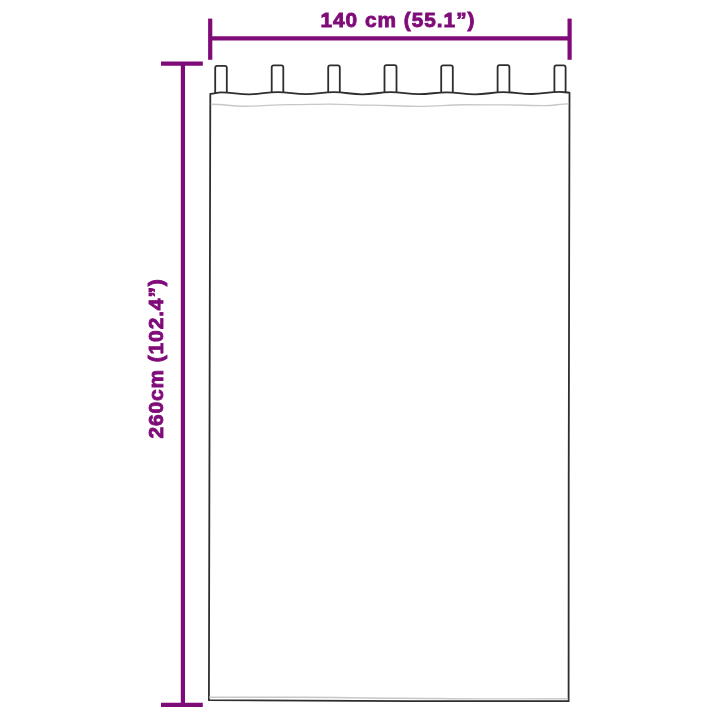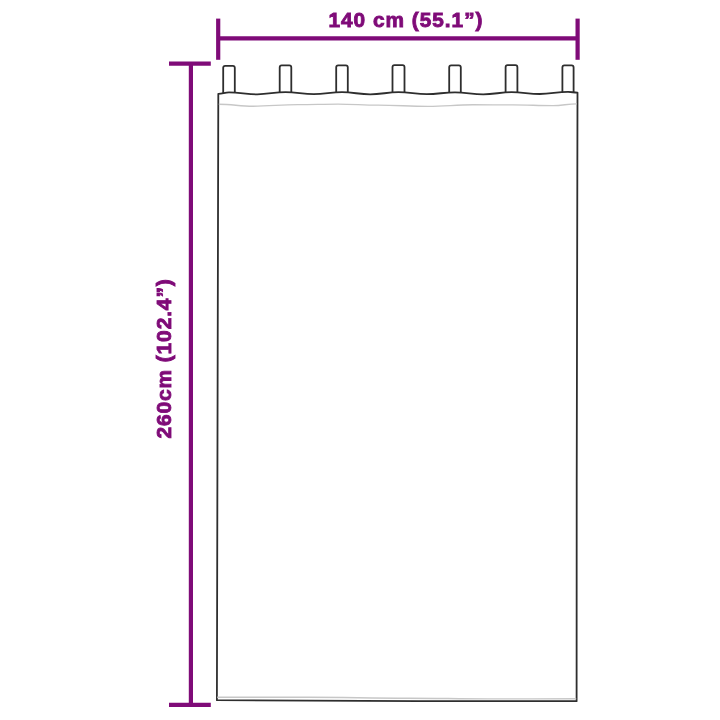--- a/index.html
+++ b/index.html
@@ -1,16 +1,16 @@
 <!DOCTYPE html>
 <html><head>
 <meta charset="utf-8">
 <style>
   html,body{margin:0;padding:0;background:#ffffff;}
-  #stage{position:relative;width:595px;height:720px;background:#ffffff;overflow:hidden;font-family:"Liberation Sans",sans-serif;padding-left:8px;}
+  #stage{position:relative;width:595px;height:720px;background:#ffffff;overflow:hidden;font-family:"Liberation Sans",sans-serif;}
 </style>
 </head>
 <body>
 <div id="stage">
 <svg width="720" height="720" viewBox="0 0 720 720" xmlns="http://www.w3.org/2000/svg" style="filter:blur(0.38px)">
 
   <rect x="0" y="0" width="720" height="720" fill="#ffffff"></rect>
 
   <path d="M 215.2,96.5 L 215.2,67.8 Q 215.2,65.8 217.2,65.8 L 224.8,65.8 Q 226.8,65.8 226.8,67.8 L 226.8,96.5" fill="#ffffff" stroke="#2e2e2e" stroke-width="1.8" stroke-linejoin="round"></path>
 

